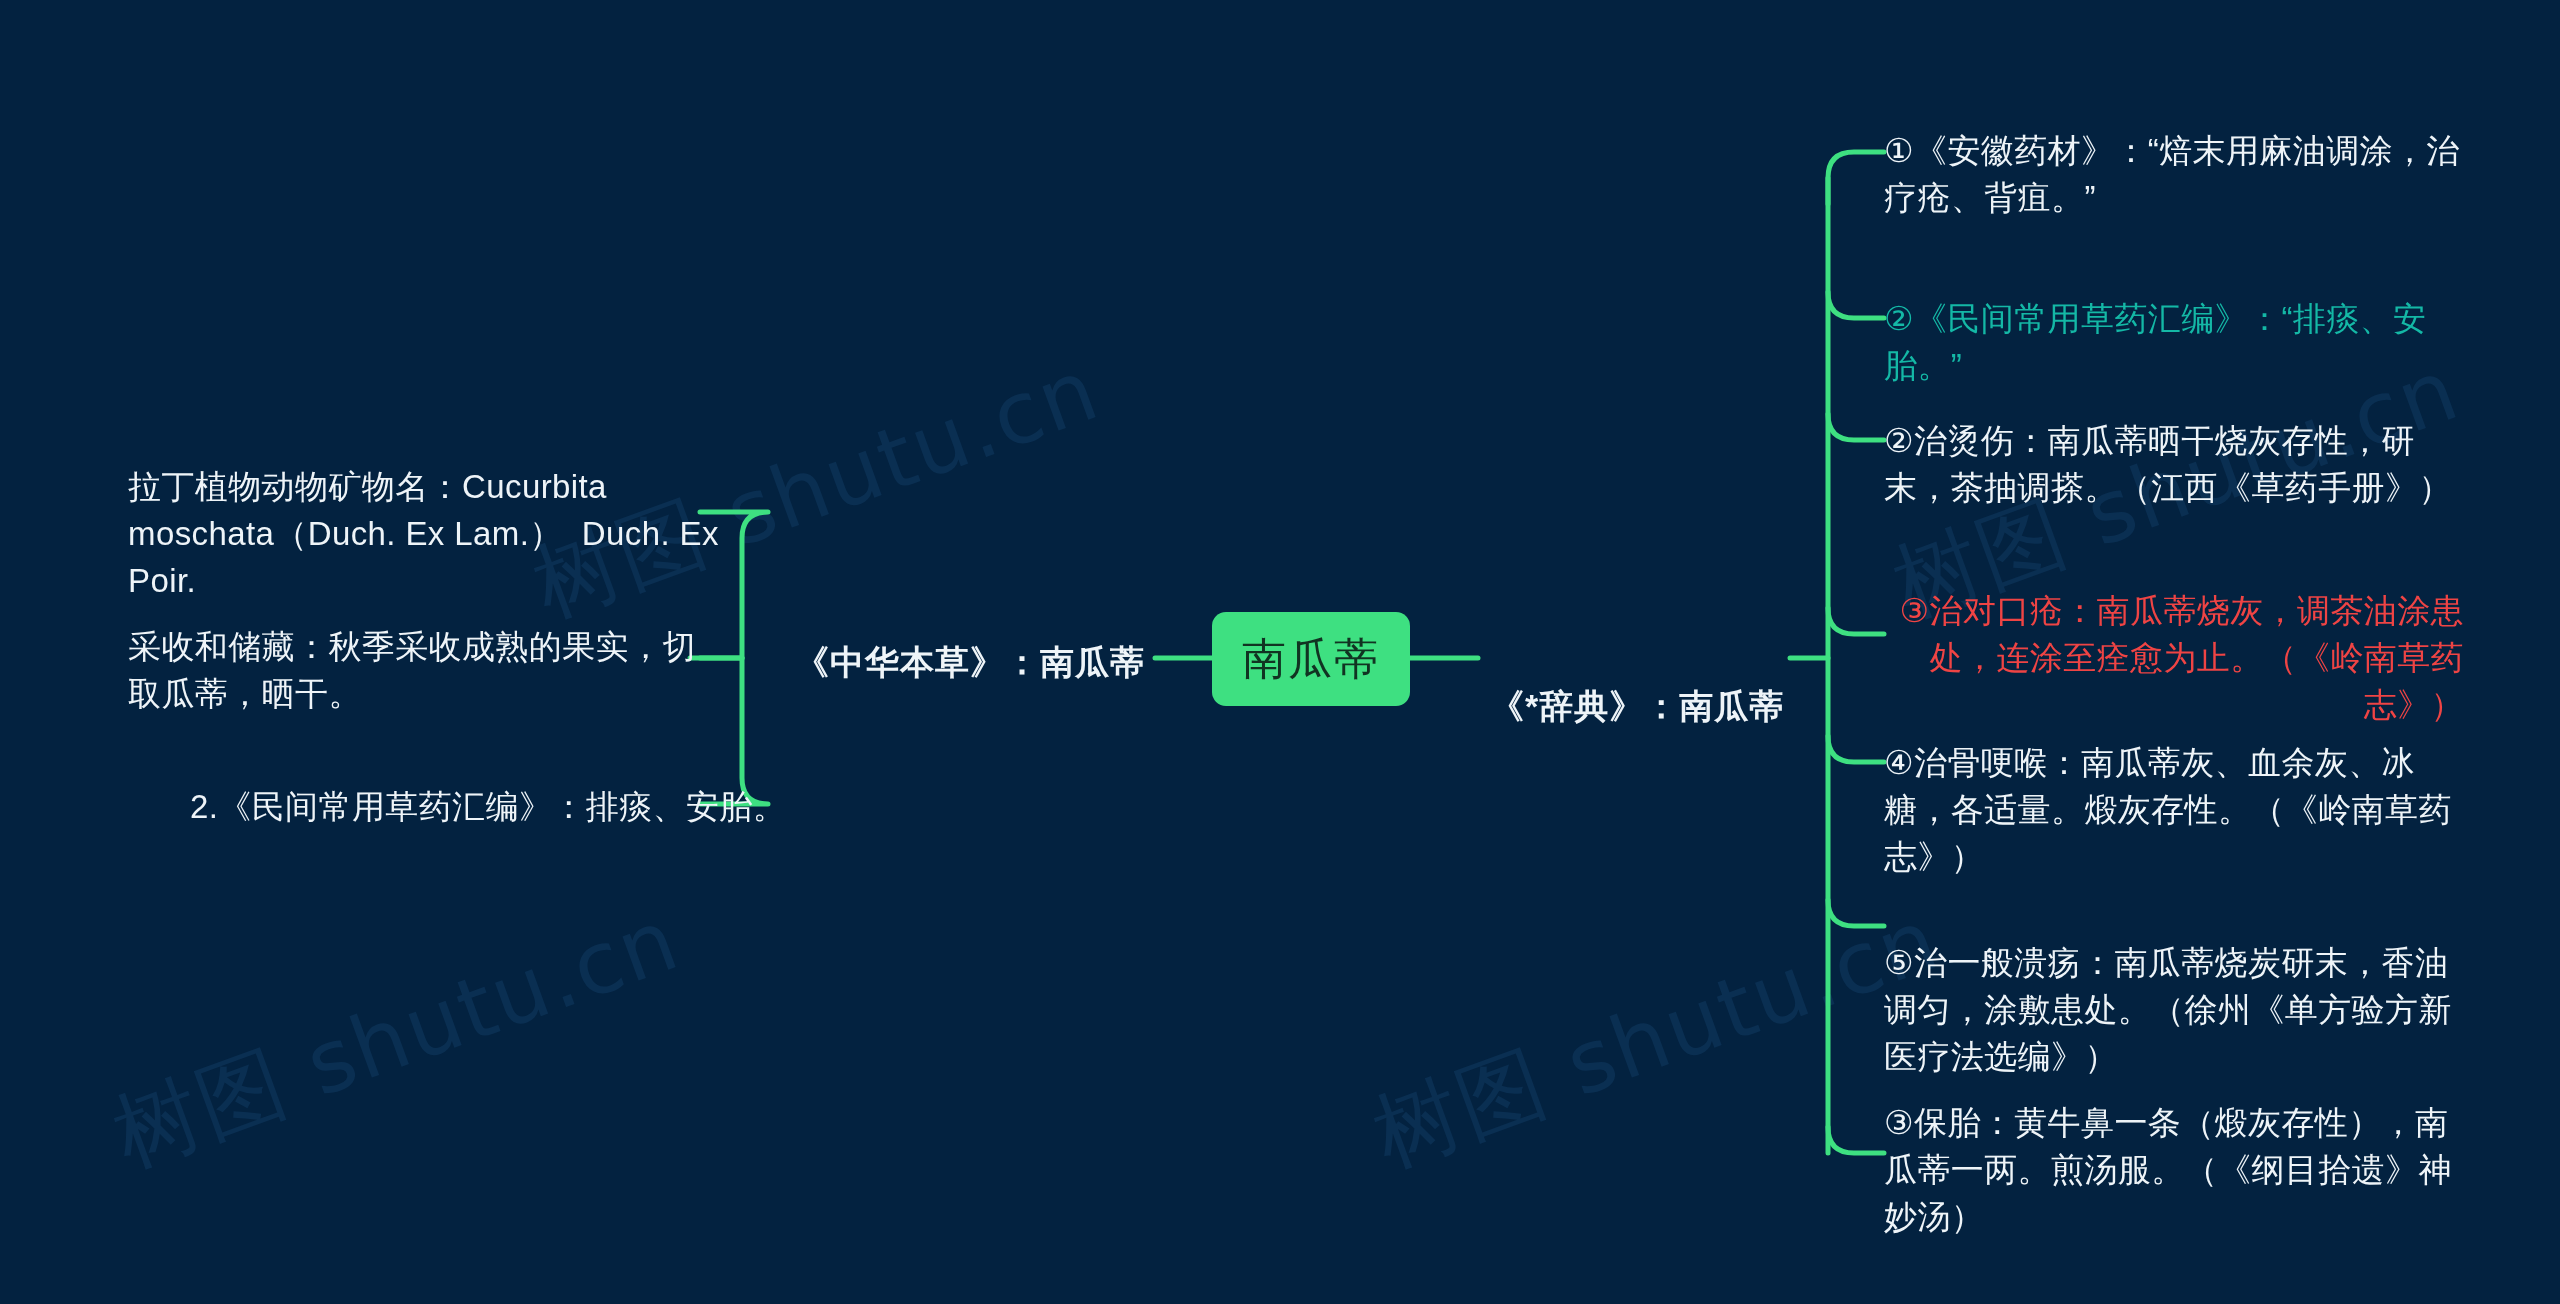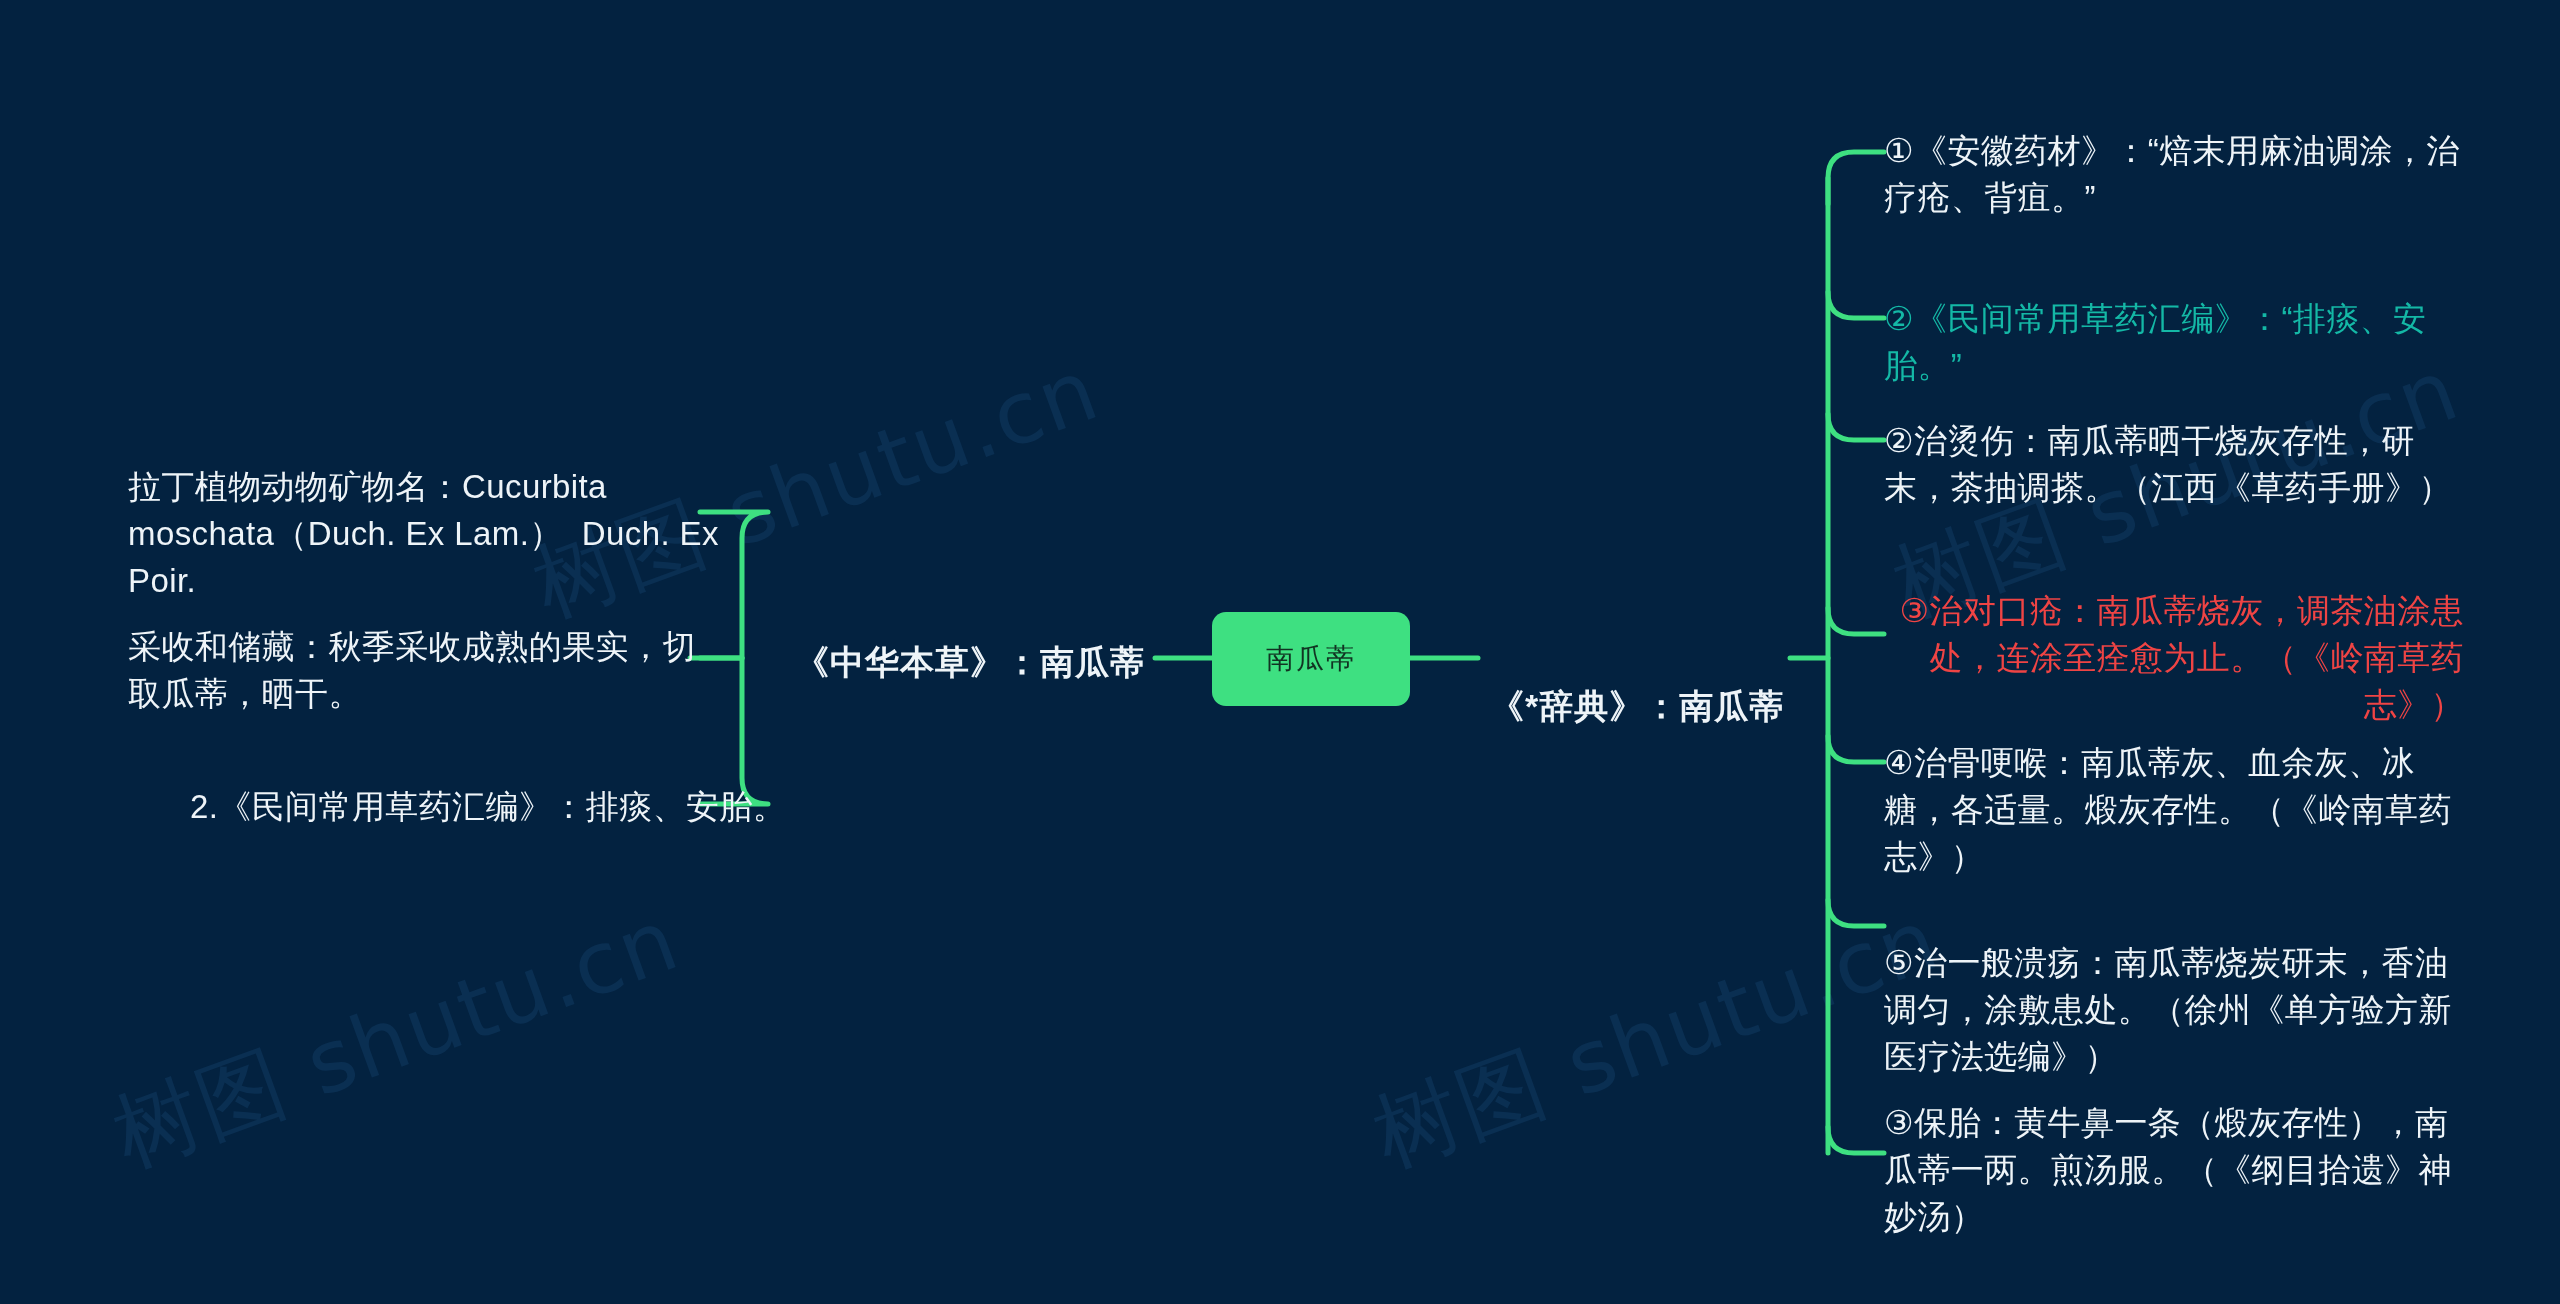--- a/index.html
+++ b/index.html
@@ -48,21 +48,21 @@
   .node.center-title{
     font-size:34px;
     letter-spacing:1px;
     font-weight:bold;
   }
   .root{
     position:absolute;
     background:#3ee081;
     color:#113322;
     border-radius:14px;
-    font-size:28px;
+    font-size:44px;
     letter-spacing:2px;
     display:flex; align-items:center; justify-content:center;
     padding:18px 26px;
   }
   .leaf{ width:580px; }
   .leaf-l{ width:600px; text-align:left; }
 </style>
 </head>
 <body>
 

